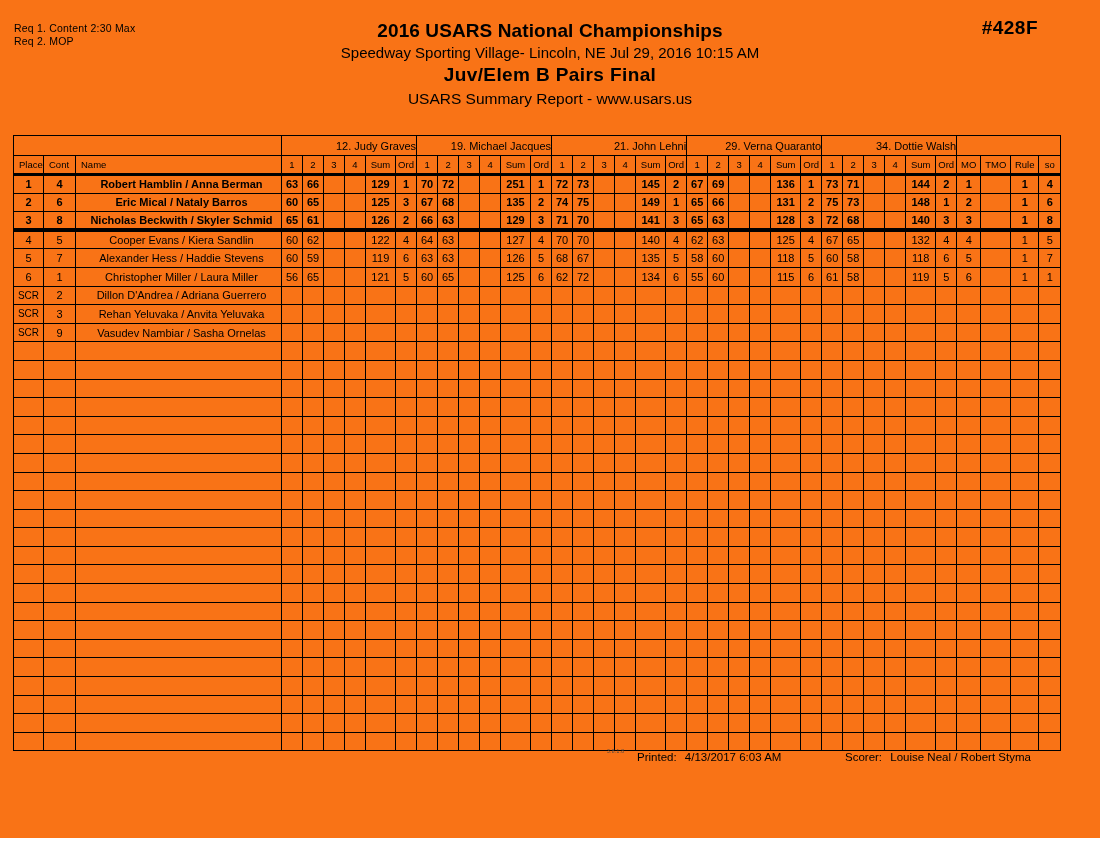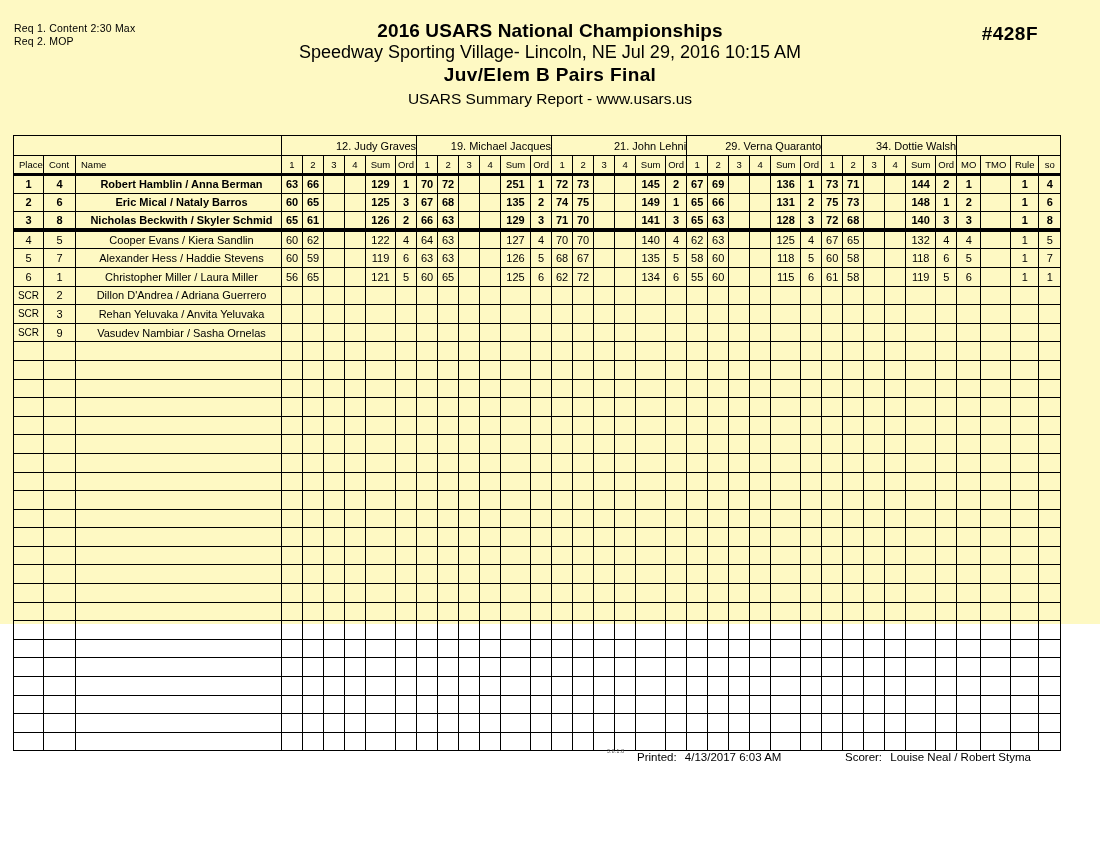--- a/index.html
+++ b/index.html
@@ -7,22 +7,22 @@
     margin: 0; padding: 0;
     width: 1100px; height: 850px;
     background: #ffffff;
     font-family: "Liberation Sans", sans-serif;
     color: #000000;
     overflow: hidden;
   }
   #page {
     position: relative;
     width: 1100px;
-    height: 624px;
-    background: #fef9c3;
+    height: 838px;
+    background: #f97316;
   }
 
   
   #reqs {
     position: absolute;
     left: 14px; top: 22px;
     font-size: 10.5px;
     line-height: 13px;
     letter-spacing: 0.2px;
     white-space: nowrap;
@@ -36,40 +36,40 @@
     width: 1100px;
     text-align: center;
   }
   #titleblock .t1 {
     font-size: 19px;
     font-weight: bold;
     line-height: 22px;
     letter-spacing: 0.1px;
   }
   #titleblock .t2 {
-    font-size: 18px;
+    font-size: 15px;
     font-weight: normal;
     line-height: 21px;
   }
   #titleblock .t3 {
     font-size: 19px;
     font-weight: bold;
     line-height: 24px;
     letter-spacing: 0.4px;
   }
   #titleblock .t4 {
     font-size: 15.5px;
     font-weight: normal;
     line-height: 23px;
   }
 
   
   #eventcode {
     position: absolute;
-    right: 62px; top: 23px;
+    right: 62px; top: 17px;
     font-size: 19px;
     font-weight: bold;
     letter-spacing: 0.5px;
   }
 
   
   #gridwrap {
     position: absolute;
     left: 13px; top: 135px;
     width: 1030px;

